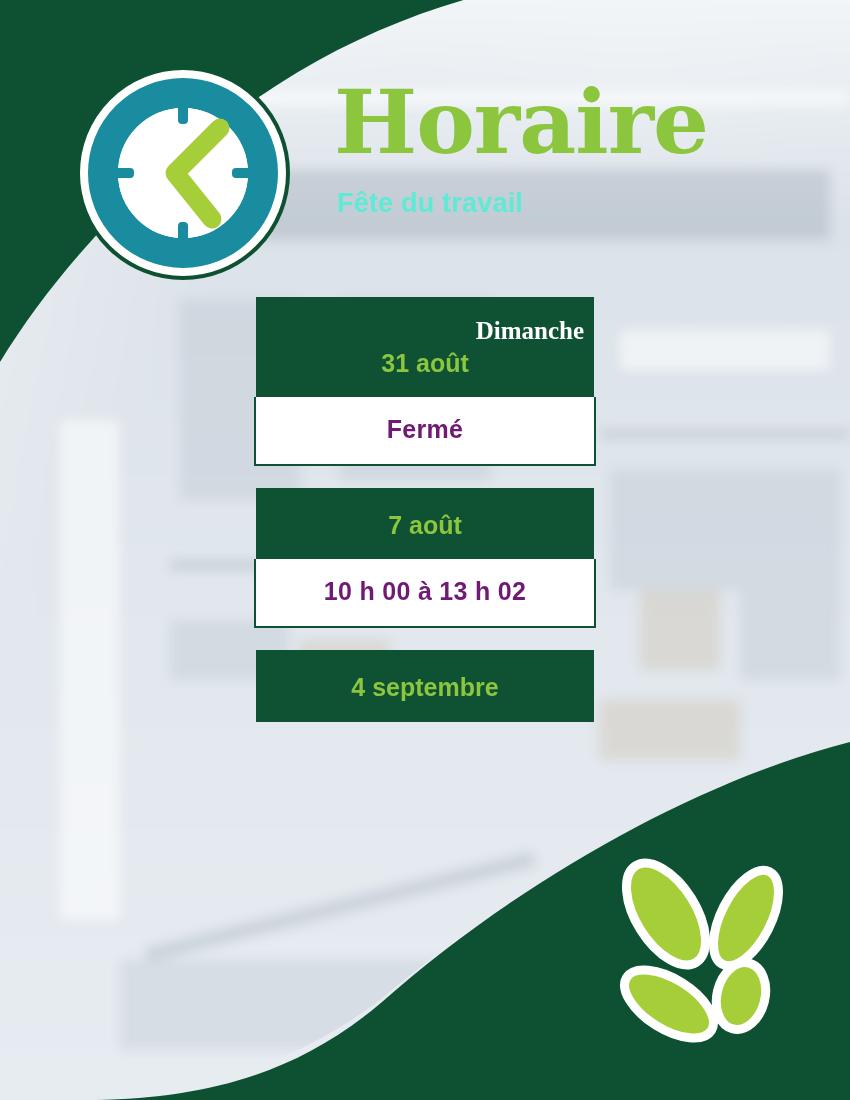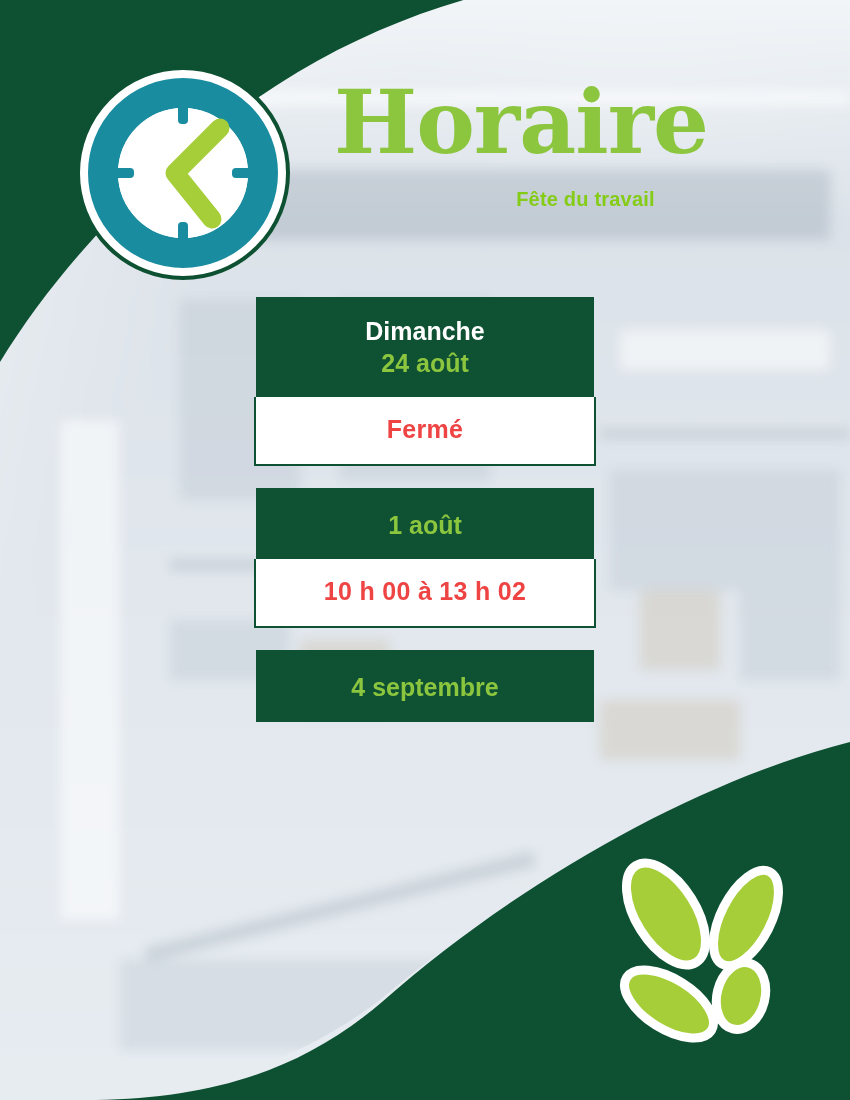--- a/index.html
+++ b/index.html
@@ -103,25 +103,24 @@
     font-weight: bold;
     font-size: 88px;
     line-height: 1.0;
     color: #8cc63f;
     letter-spacing: -1px;
     margin: 0;
   }
   .poster-subtitle {
     font-family: "Liberation Sans", sans-serif;
     font-weight: bold;
-    font-size: 20px;
-    color: #84cc16;
+    font-size: 27px;
+    color: #5eead4;
     margin: 22px 0 0 3px;
     letter-spacing: 0.2px;
-    text-align: center;
   }
 
   
   .cards {
     position: absolute;
     left: 0;
     top: 297px;
     width: 850px;
   }
   .card {
@@ -129,25 +128,26 @@
     width: 338px;
     margin: 0 0 22px 256px;
   }
   .card-head {
     background: #0f5133;
     padding: 20px 10px 18px 10px;
     text-align: center;
     box-sizing: border-box;
   }
   .card-day {
-    font-family: Liberation Sans, sans-serif;
+    font-family: Liberation Serif, serif;
     font-weight: bold;
     font-size: 25px;
     color: #ffffff;
     line-height: 1.15;
+    text-align: right;
   }
   .card-date {
     font-family: "Liberation Sans", sans-serif;
     font-weight: bold;
     font-size: 25px;
     color: #8cc63f;
     line-height: 1.25;
     margin-top: 2px;
   }
   .card-body {
@@ -158,21 +158,21 @@
     background: #ffffff;
     border: 2px solid #0f5133;
     border-top: none;
     text-align: center;
     padding: 18px 8px 20px 8px;
   }
   .card-hours {
     font-family: "Liberation Sans", sans-serif;
     font-weight: bold;
     font-size: 25px;
-    color: #ef4444;
+    color: #701a75;
     letter-spacing: 0.3px;
   }
 
   
   .butterfly {
     position: absolute;
     left: 614px;
     top: 856px;
     width: 190px;
     height: 200px;
@@ -229,30 +229,30 @@
       <div class="poster-subtitle">Fête du travail</div>
     </div>
 
   </div>
 
   <div class="cards">
 
     <div class="card">
       <div class="card-head">
         <div class="card-day">Dimanche</div>
-        <div class="card-date">24 août</div>
+        <div class="card-date">31 août</div>
       </div>
       <div class="card-body">
         <div class="card-hours">Fermé</div>
       </div>
     </div>
 
     <div class="card">
       <div class="card-head">
-        <div class="card-date">1 août</div>
+        <div class="card-date">7 août</div>
       </div>
       <div class="card-body">
         <div class="card-hours">10 h 00 à 13 h 02</div>
       </div>
     </div>
 
     <div class="card">
       <div class="card-head">
         <div class="card-date">4 septembre</div>
       </div>

